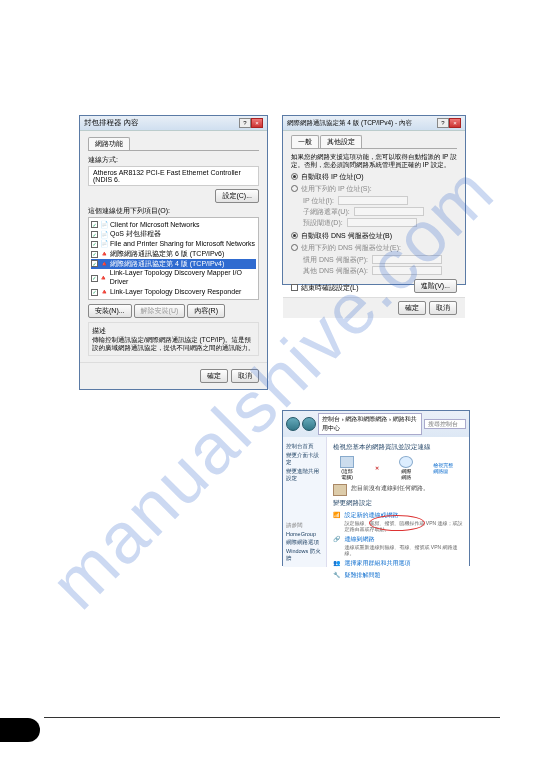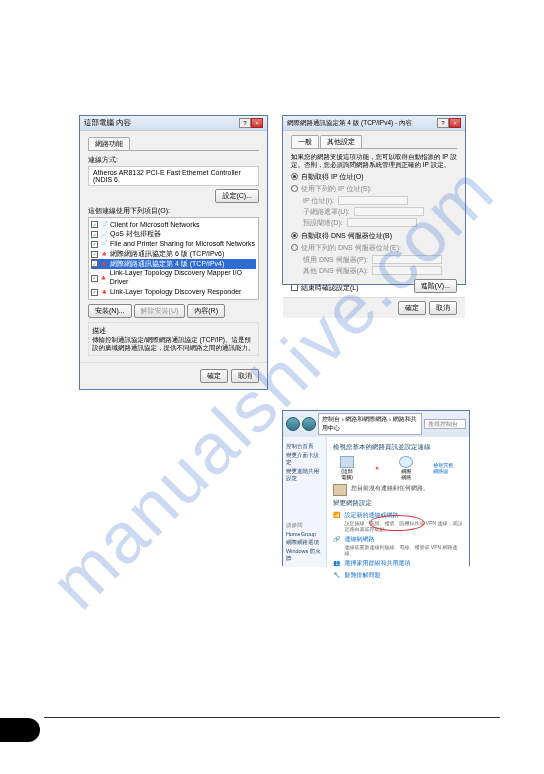--- a/index.html
+++ b/index.html
@@ -83,21 +83,21 @@
     .page-badge { position:absolute; left:0; bottom:32px; width:40px; height:24px; background:#000; border-radius:0 14px 14px 0;}
     .hr { position:absolute; left:44px; bottom:56px; width:456px; border-top:1px solid #333;}
   </style>
 </head>
 <body>
 
 <div class="watermark">manualshive.com</div>
 
 <div class="dialog dlg1">
   <div class="titlebar">
-    <span>這部電腦 內容</span>
+    <span>封包排程器 內容</span>
     <div class="tbtns">
       <div class="tbtn">?</div>
       <div class="tbtn close">×</div>
     </div>
   </div>
   <div class="content">
     <div class="tabrow">
         <div class="tab">網路功能</div>
       </div>
     <div class="label">連線方式:</div>

